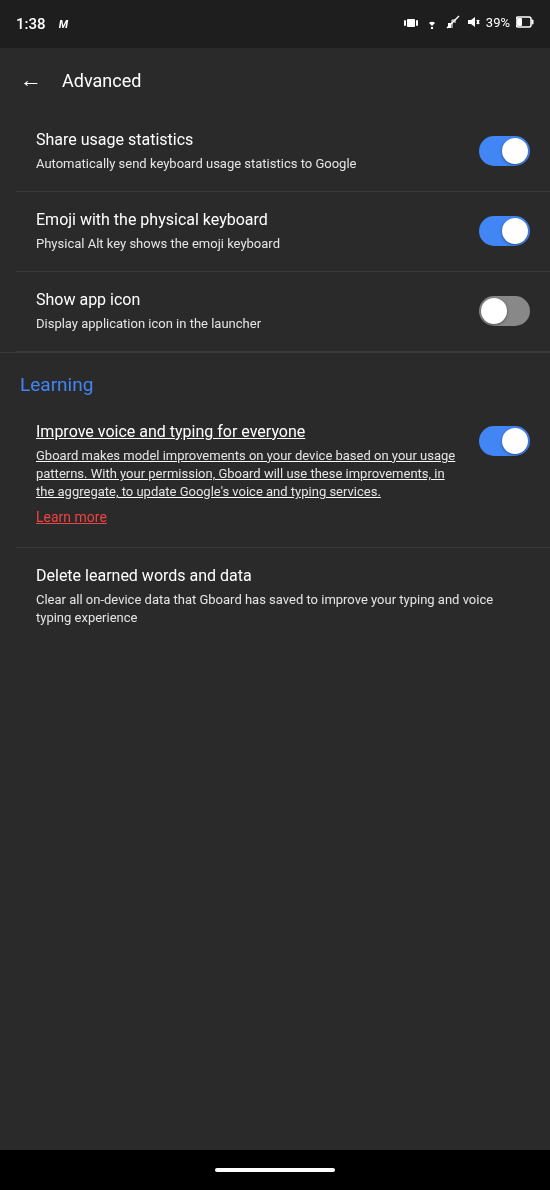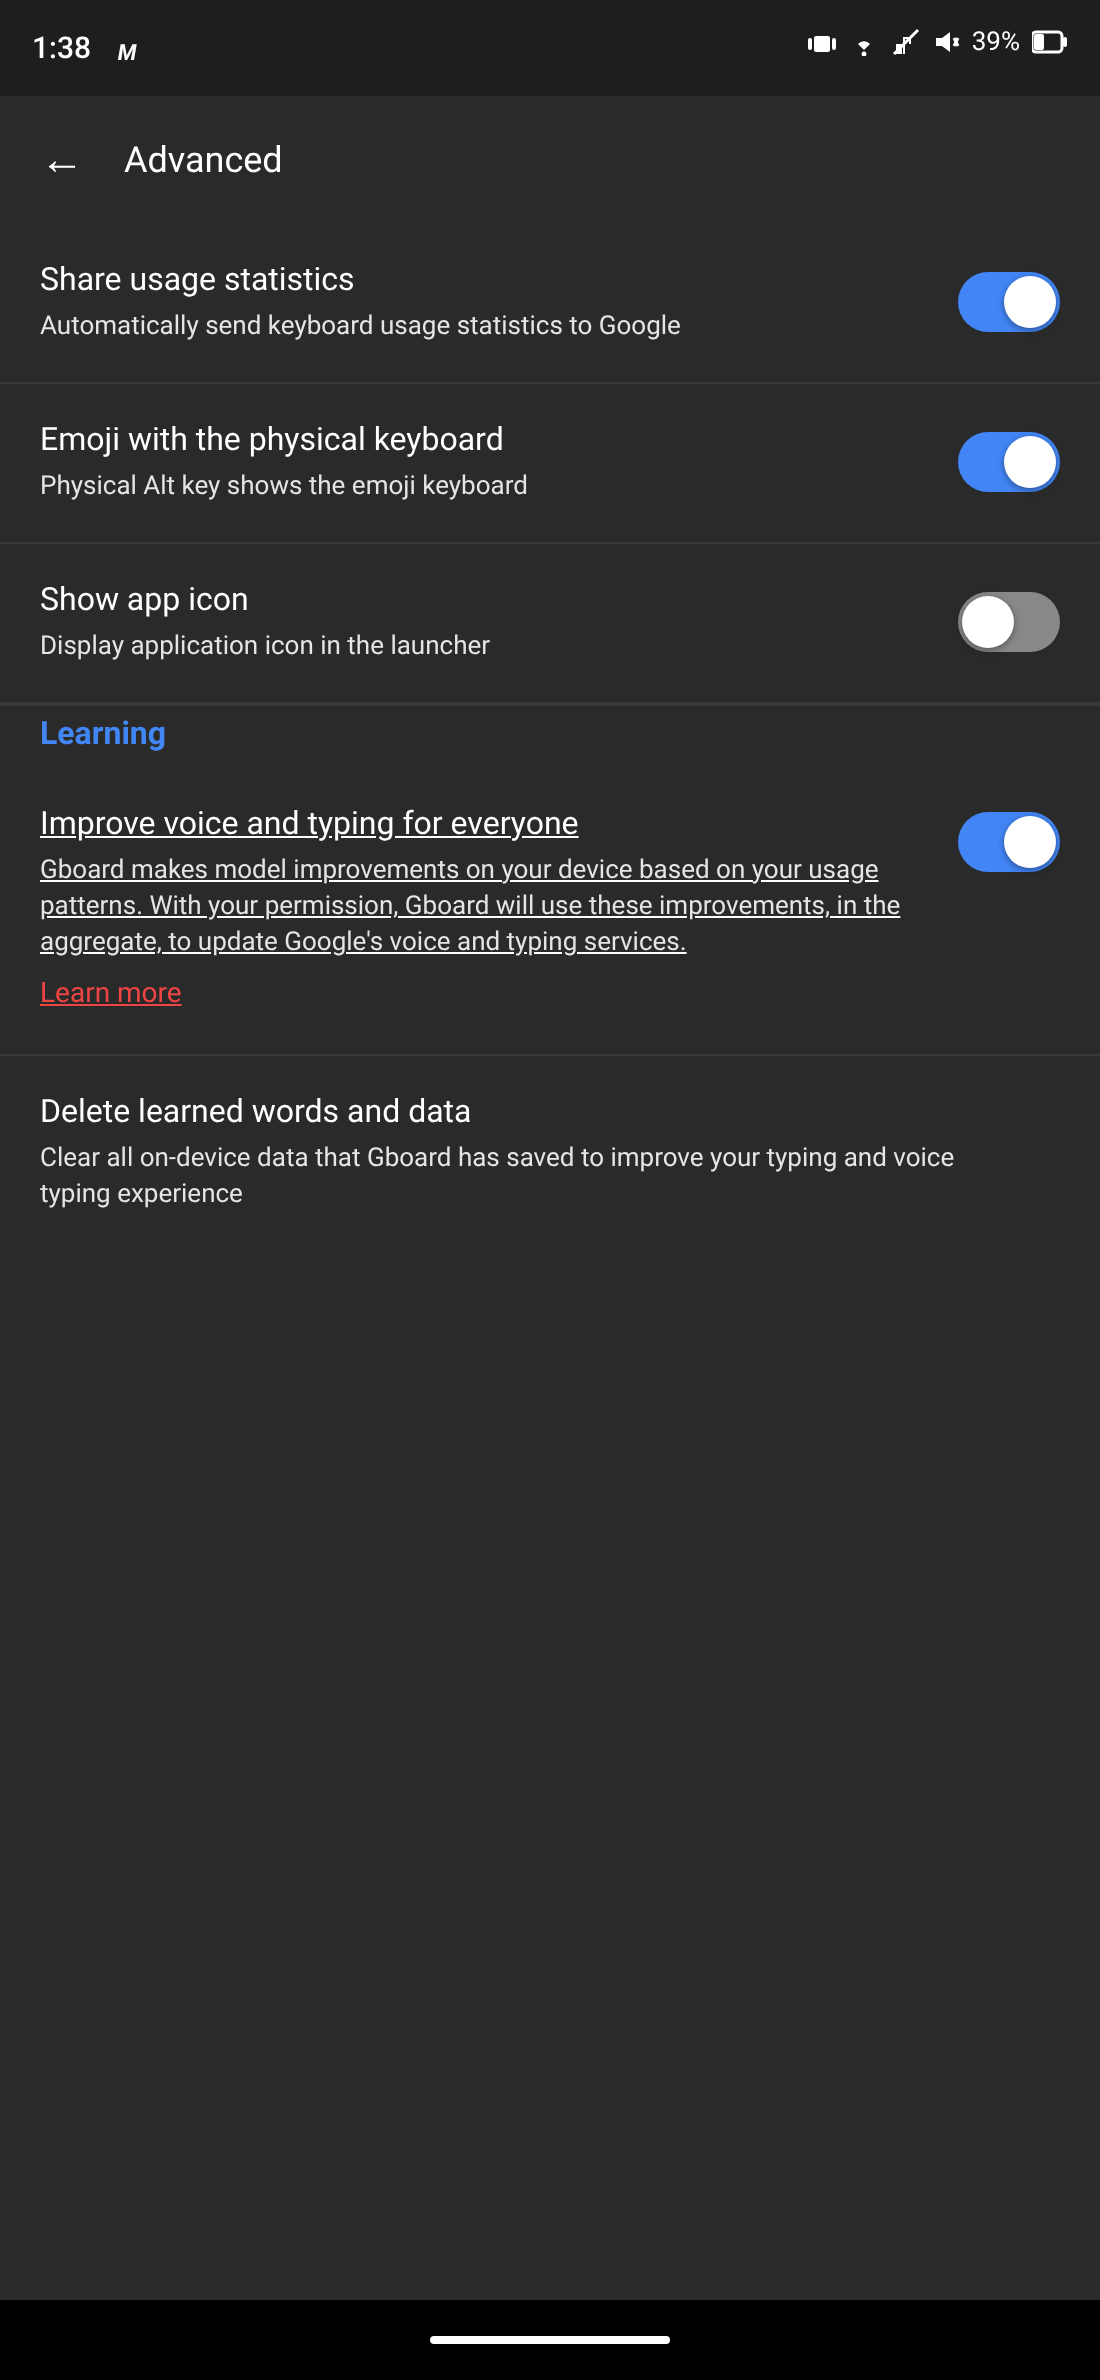--- a/index.html
+++ b/index.html
@@ -18,21 +18,21 @@
       background: #1e1e1e;
       height: 48px;
       display: flex;
       align-items: center;
       justify-content: space-between;
       padding: 0 16px;
     }
 
     .status-left {
       display: flex;
-      align-items: flex-end;
+      align-items: center;
       gap: 8px;
       font-size: 15px;
       font-weight: 500;
       color: #fff;
     }
 
     .status-right {
       display: flex;
       align-items: flex-start;
       gap: 6px;
@@ -77,20 +77,21 @@
       min-height: calc(1190px - 48px - 64px - 40px);
     }
 
     
     .setting-item {
       display: flex;
       align-items: center;
       padding: 18px 20px;
       border-bottom: 1px solid #3a3a3a;
       min-height: 72px;
+      margin-left: 16px;
     }
 
     .setting-item:last-child {
       border-bottom: none;
     }
 
     .setting-text {
       flex: 1;
       padding-right: 16px;
     }
@@ -149,24 +150,24 @@
       left: 23px;
     }
 
     .toggle-track.off + .toggle-thumb,
     .toggle.off .toggle-thumb {
       left: 2px;
     }
 
     
     .section-label {
-      padding: 4px 20px 8px 20px;
-      font-size: 16px;
+      padding: 20px 20px 8px 20px;
+      font-size: 19px;
       color: #4285f4;
-      font-weight: 700;
+      font-weight: 400;
     }
 
     
     .divider {
       height: 1px;
       background: #3a3a3a;
     }
 
     
     .learn-more-link {

